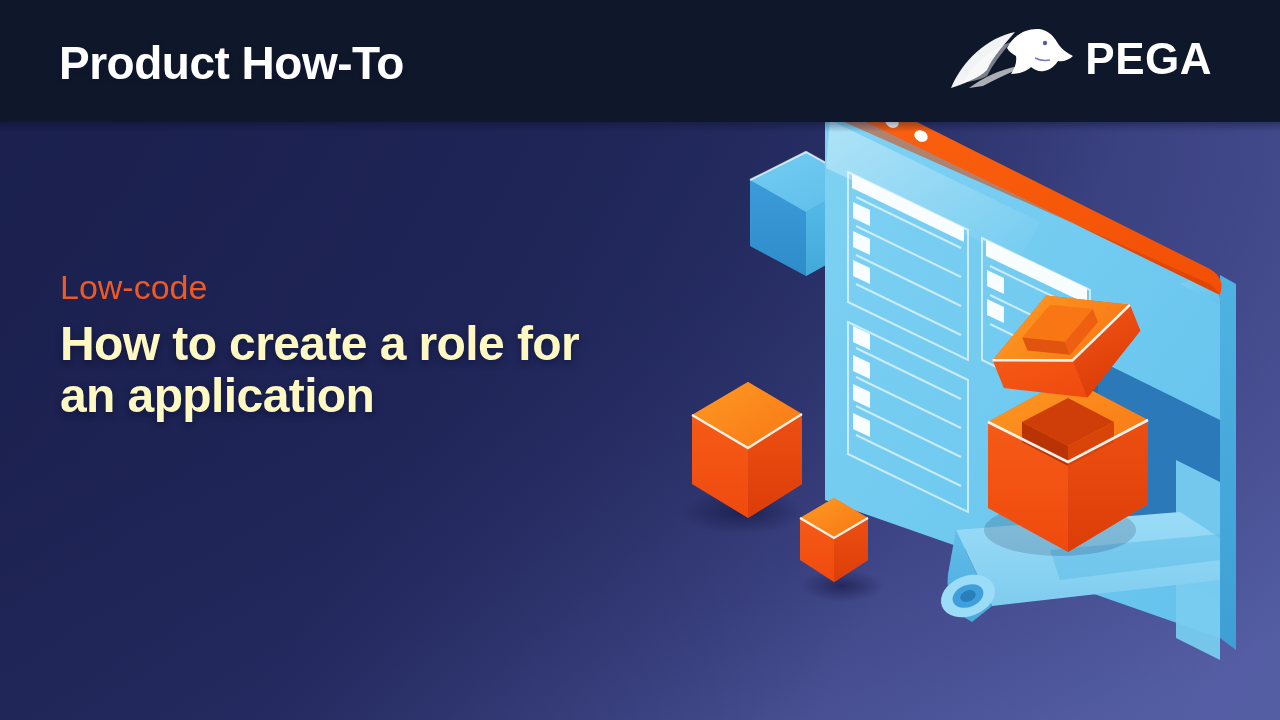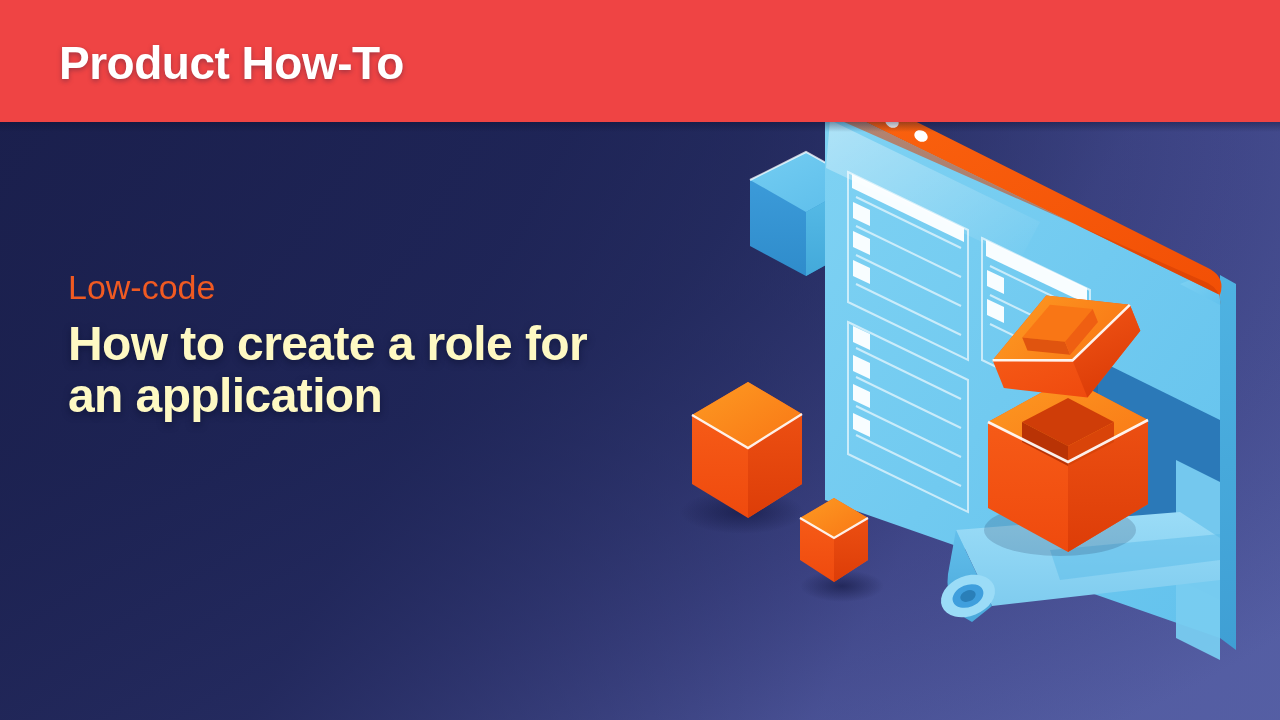--- a/index.html
+++ b/index.html
@@ -20,21 +20,21 @@
       radial-gradient(120% 110% at 8% 18%, #1c2150 0%, #222a5c 42%, #3c4383 72%, #545ea3 100%);
   }
   .bg-tint {
     position:absolute; inset:0;
     background:linear-gradient(118deg, rgba(26,31,76,0.96) 0%, rgba(30,36,86,0.82) 38%, rgba(70,76,146,0.25) 72%, rgba(90,97,170,0.12) 100%);
   }
 
   
   .header {
     position:absolute; top:0; left:0; width:1280px; height:122px;
-    background:#ef4444; z-index:40;
+    background:#0f172a; z-index:40;
   }
   .header-shadow {
     position:absolute; top:122px; left:0; width:1280px; height:10px;
     background:linear-gradient(to bottom, rgba(10,14,45,0.38), rgba(10,14,45,0));
     z-index:39;
   }
   .header-title {
     position:absolute; left:59px; top:40px;
     font-size:46px; font-weight:bold; color:#ffffff;
     letter-spacing:-0.5px; line-height:1;
@@ -44,21 +44,21 @@
     position:absolute; right:68px; top:26px;
     display:flex; align-items:center; gap:8px;
   }
   .brand-mark { width:128px; height:66px; display:block; }
   .brand-word {
     font-size:44px; font-weight:bold; color:#ffffff;
     letter-spacing:0.5px; line-height:1;
   }
 
   
-  .copy { position:absolute; left:60px; top:270px; z-index:30; width:660px;margin-left:8px; }
+  .copy { position:absolute; left:60px; top:270px; z-index:30; width:660px; }
   .eyebrow {
     font-size:34px; color:#f05a22; line-height:1.05;
     margin-bottom:12px; font-weight:normal;
   }
   .headline {
     font-size:48px; font-weight:bold; color:#fef9c3;
     line-height:1.08; letter-spacing:-0.6px;
     text-shadow:0 3px 7px rgba(10,14,45,0.55);
     white-space:pre-line;
   }
@@ -263,15 +263,30 @@
 
   <div class="copy">
     <div class="eyebrow">Low-code</div>
     <div class="headline">How to create a role for
 an application</div>
   </div>
 
   <div class="header-shadow"></div>
   <div class="header">
     <div class="header-title">Product How-To</div>
+    <div class="brand">
+      <svg class="brand-mark" viewBox="0 0 128 66" xmlns="http://www.w3.org/2000/svg">
+
+        <path d="M2,62 C14,34 38,12 66,6 C56,18 44,30 38,44 C30,52 14,58 2,62 Z" fill="#ffffff" opacity="0.95"></path>
+        <path d="M14,56 C26,36 44,22 62,16 C52,28 44,38 38,50 C30,54 22,56 14,56 Z" fill="#ffffff" opacity="0.45"></path>
+        <path d="M20,62 C36,50 58,40 82,38 C66,44 48,52 34,60 Z" fill="#ffffff" opacity="0.65"></path>
+
+        <path d="M58,22 C64,10 76,2 90,3 C98,4 104,9 108,16 C112,23 118,27 124,30
+                 C120,34 114,36 109,35 C106,40 101,44 95,45 C90,46 86,44 82,41
+                 C78,45 70,48 62,48 C66,42 68,36 67,30 C64,28 60,26 58,22 Z" fill="#ffffff"></path>
+        <circle cx="96" cy="17" r="2.2" fill="#545ea3"></circle>
+        <path d="M86,32 C90,34 96,35 101,34" fill="none" stroke="#545ea3" stroke-width="1.4" opacity="0.8"></path>
+      </svg>
+      <span class="brand-word">PEGA</span>
+    </div>
   </div>
 
 </div>
 
 </body></html>

